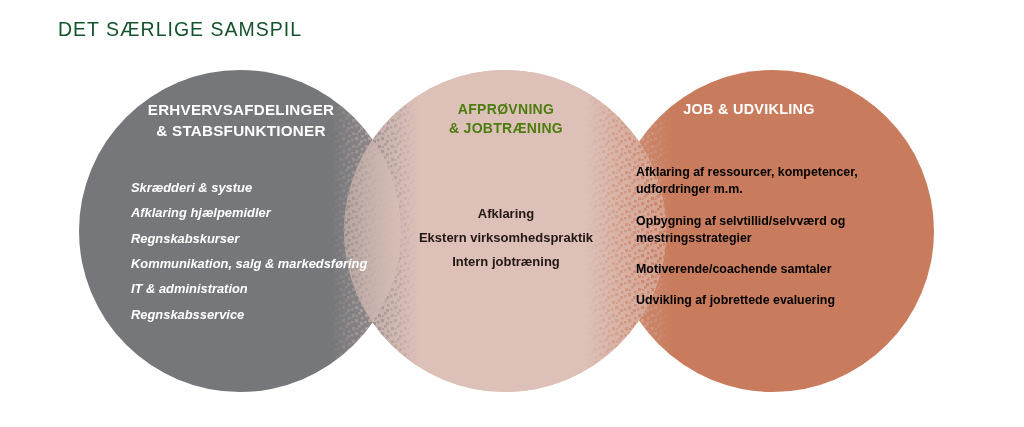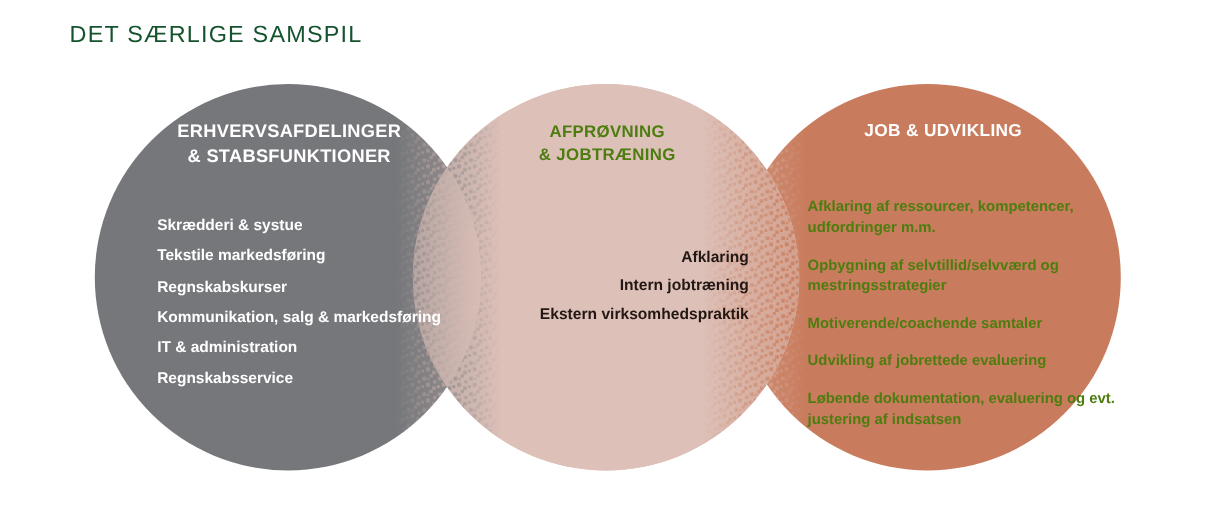--- a/index.html
+++ b/index.html
@@ -81,20 +81,21 @@
     padding: 0;
     color: #ffffff;
     font-size: 12.9px;
     font-weight: bold;
     margin-top: 37px;
     padding-left: 36px;
   }
   #left-list li {
     margin-bottom: 7.0px;
     white-space: nowrap;
+    font-style: italic;
   }
 
   
   #mid-text {
     left: 388px;
     top: 100px;
     width: 236px;
     text-align: center;
   }
   #mid-heading {
@@ -103,43 +104,43 @@
     letter-spacing: 0.3px;
   }
   #mid-list {
     list-style: none;
     margin: 0;
     padding: 0;
     color: #231713;
     font-size: 13.0px;
     font-weight: bold;
     margin-top: 66px;
-    text-align: right;
+    text-align: center;
   }
   #mid-list li {
     margin-bottom: 5.5px;
     white-space: nowrap;
   }
 
   
   #right-text {
-    left: 640px;
+    left: 603px;
     top: 100px;
     width: 292px;
   }
   #right-heading {
     color: #ffffff;
     font-size: 14.4px;
     letter-spacing: 0.3px;
   }
   #right-list {
     list-style: none;
     margin: 0;
     padding: 0;
-    color: #4d7c0f;
+    color: #000000;
     font-size: 12.4px;
     font-weight: bold;
     margin-top: 44px;
     padding-left: 33px;
   }
   #right-list li {
     margin-bottom: 13.5px;
   }
 </style>
 </head>
@@ -253,42 +254,41 @@
     <g clip-path="url(#clip-left)">
       <rect x="330" y="0" width="90" height="427" fill="#DDC1B9" mask="url(#fademask-l2m-inv)"></rect>
     </g>
   </svg>
 
   <div class="circle-text" id="left-text">
     <div class="circle-heading" id="left-heading">ERHVERVSAFDELINGER
 &amp; STABSFUNKTIONER</div>
     <ul class="circle-body" id="left-list">
       <li>Skrædderi &amp; systue</li>
-      <li>Tekstile markedsføring</li>
+      <li>Afklaring hjælpemidler</li>
       <li>Regnskabskurser</li>
       <li>Kommunikation, salg &amp; markedsføring</li>
       <li>IT &amp; administration</li>
       <li>Regnskabsservice</li>
     </ul>
   </div>
 
   <div class="circle-text" id="mid-text">
     <div class="circle-heading" id="mid-heading">AFPRØVNING
 &amp; JOBTRÆNING</div>
     <ul class="circle-body" id="mid-list">
       <li>Afklaring</li>
+      <li>Ekstern virksomhedspraktik</li>
       <li>Intern jobtræning</li>
-      <li>Ekstern virksomhedspraktik</li>
     </ul>
   </div>
 
   <div class="circle-text" id="right-text">
     <div class="circle-heading" id="right-heading">JOB &amp; UDVIKLING</div>
     <ul class="circle-body" id="right-list">
       <li>Afklaring af ressourcer, kompetencer, udfordringer m.m.</li>
       <li>Opbygning af selvtillid/selvværd og mestringsstrategier</li>
       <li>Motiverende/coachende samtaler</li>
       <li>Udvikling af jobrettede evaluering</li>
-      <li>Løbende dokumentation, evaluering og evt. justering af indsatsen</li>
     </ul>
   </div>
 
 </div>
 
 </body></html>

